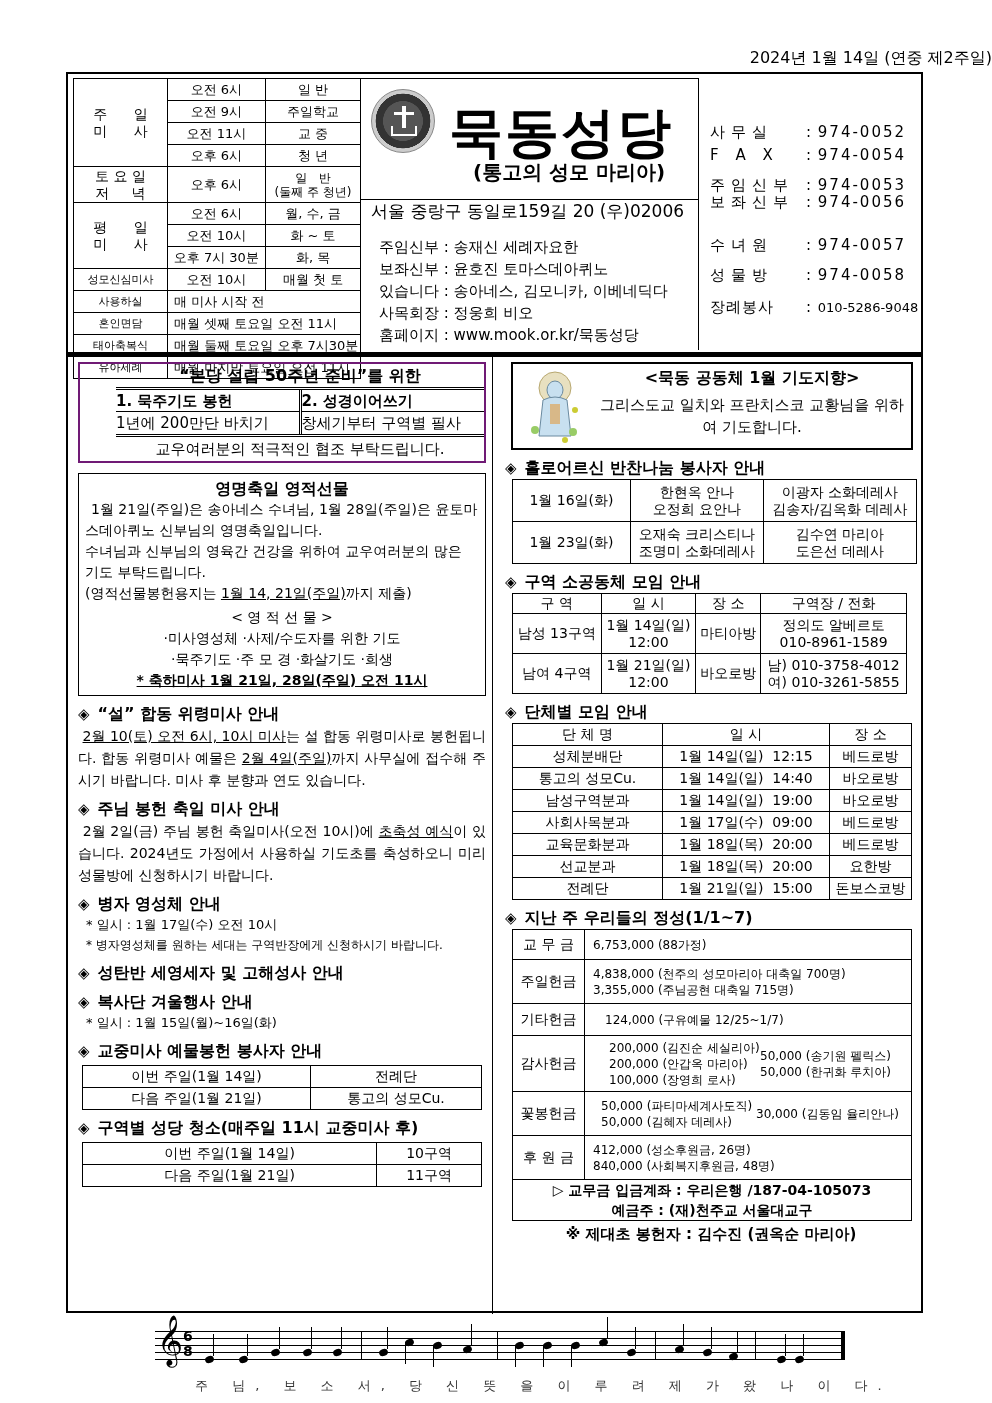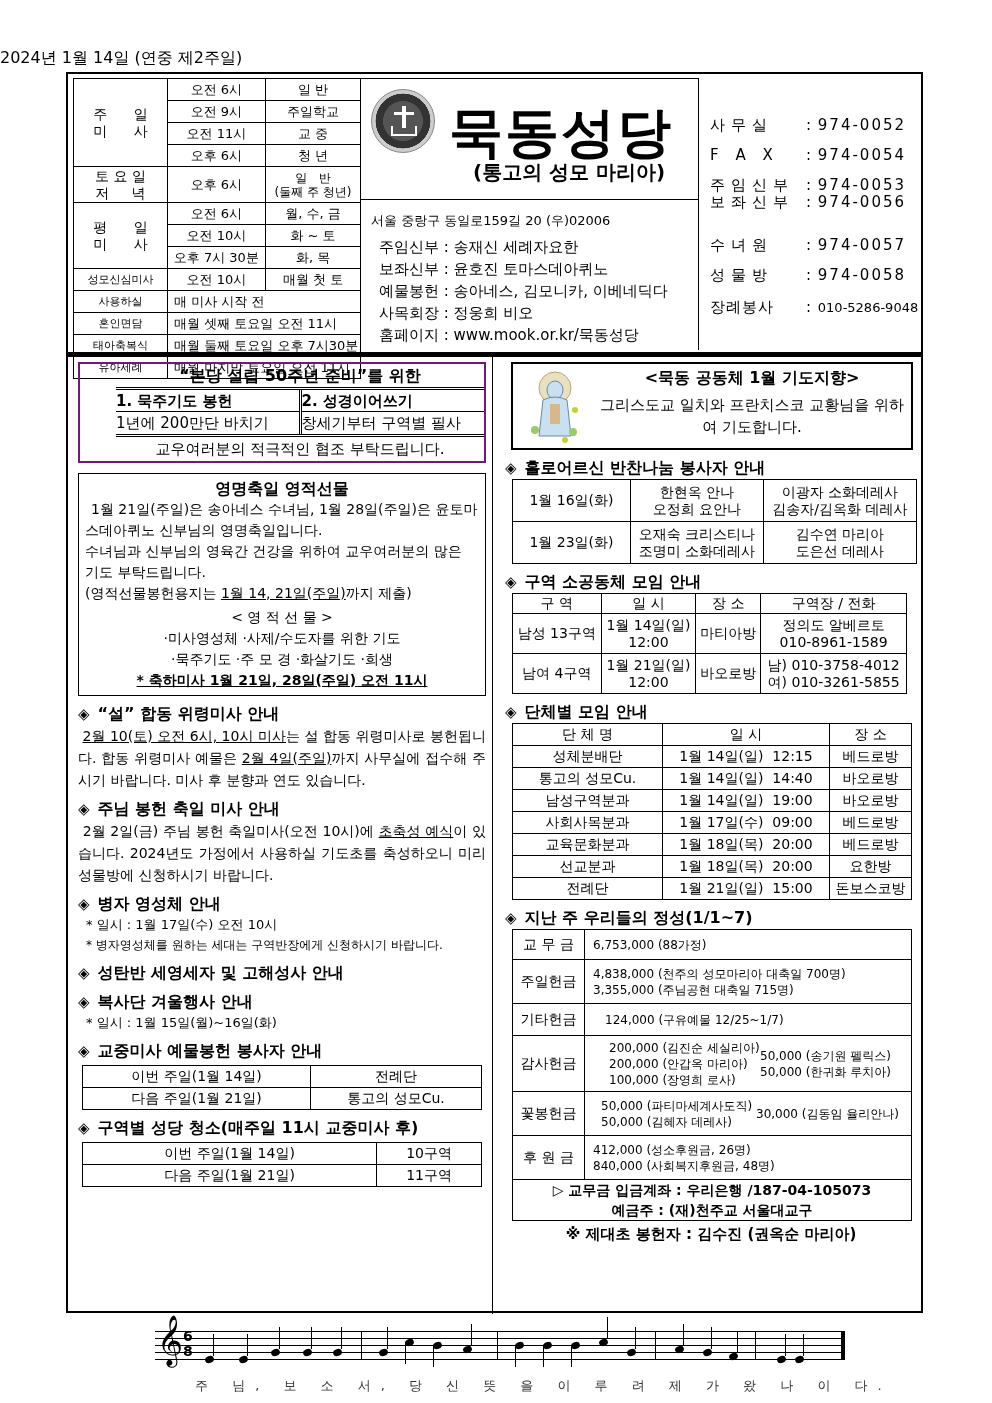--- a/index.html
+++ b/index.html
@@ -1,36 +1,36 @@
 <!DOCTYPE html>
 <html><head>
 <meta charset="utf-8">
 <style>
   * { box-sizing: border-box; margin: 0; padding: 0; }
   body { width: 992px; height: 1403px; background: #fff; font-family: "DejaVu Sans", sans-serif; color: #000; position: relative; overflow: hidden; }
-  .date-line { position: absolute; top: 48px; left: 0; width: 992px; text-align: left; font-size: 16px; }
+  .date-line { position: absolute; top: 48px; left: 0; width: 992px; text-align: right; font-size: 16px; }
   .frame { position: absolute; top: 72px; left: 66px; width: 857px; height: 1241px; border: 2px solid #000; }
   
   .header { position: absolute; top: 0; left: 0; width: 853px; height: 278px; }
   .mass-table { position: absolute; top: 4px; left: 5px; border-collapse: collapse; font-size: 13px; }
   .mass-table td { border: 1px solid #000; text-align: center; height: 22px; padding: 0 2px; white-space: nowrap; }
   .mass-table td.cat { width: 94px; font-size: 14px; line-height: 1.2; margin-top: 28px; }
   .mass-table td.time { width: 92px; }
   .mass-table td.desc { width: 90px; }
   .mass-table td.sm { font-size: 11px; }
   .mass-table td.wide { text-align: left; padding-left: 6px; }
   .logo-box { position: absolute; top: 4px; left: 293px; width: 338px; height: 122px; border: 1px solid #000; border-left: none; }
   .logo-circle { position: absolute; top: 10px; left: 10px; width: 64px; height: 64px; border-radius: 50%; background: radial-gradient(circle, #555 0 45%, #333 46% 62%, #ccc 63% 100%); border: 1px solid #888; }
   .logo-circle .cross { position: absolute; top: 16px; left: 30px; width: 4px; height: 22px; background: #fff; }
   .logo-circle .cross-h { position: absolute; top: 22px; left: 22px; width: 20px; height: 3px; background: #fff; }
   .logo-circle .m { position: absolute; top: 36px; left: 19px; width: 26px; height: 10px; border: 2px solid #fff; border-top: none; }
   .church-name { position: absolute; top: 18px; left: 88px; font-size: 54px; font-weight: bold; letter-spacing: 2px; font-family: "DejaVu Sans", sans-serif; }
   .church-sub { position: absolute; top: 80px; left: 112px; font-size: 20px; font-weight: bold; }
   .info-box { position: absolute; top: 126px; left: 293px; width: 338px; height: 150px; border-right: 1px solid #000; }
-  .info-box .addr { position: absolute; top: 12px; left: 10px; font-size: 13px; white-space: nowrap; }
+  .info-box .addr { position: absolute; top: 0; left: 10px; font-size: 17px; white-space: nowrap; }
   .info-box .row { position: absolute; left: 18px; font-size: 15px; white-space: nowrap; }
   .phone-box { position: absolute; top: 4px; left: 632px; width: 218px; height: 272px; }
   .phone-row { position: absolute; left: 10px; font-size: 15px; white-space: nowrap; letter-spacing: 1px; }
   .phone-row .lbl { display: inline-block; width: 96px; letter-spacing: 6px; }
   .phone-row .val { letter-spacing: 2px; }
   .phone-row.small .val { font-size: 13px; letter-spacing: 0; }
   .thick-h { position: absolute; left: 0; width: 853px; height: 5px; background: #000; }
   .mid-v { position: absolute; top: 278px; left: 424px; width: 1px; height: 962px; background: #000; }
   
   .left { position: absolute; top: 288px; left: 10px; width: 408px; }
@@ -152,27 +152,27 @@
           <div class="m"></div>
       </div>
       <div class="church-name">묵동성당</div>
       <div class="church-sub">(통고의 성모 마리아)</div>
     </div>
 
     <div class="info-box">
       <div class="addr">서울 중랑구 동일로159길 20 (우)02006</div>
       <div class="row" style="top:38px"><span>주임신부</span> : <span>송재신 세례자요한</span></div>
       <div class="row" style="top:60px"><span>보좌신부</span> : <span>윤호진 토마스데아퀴노</span></div>
-      <div class="row" style="top:82px"><span>예물봉헌</span> : <span>송아네스, 김모니카, 이베네딕다</span></div>
+      <div class="row" style="top:82px"><span>있습니다</span> : <span>송아네스, 김모니카, 이베네딕다</span></div>
       <div class="row" style="top:104px"><span>사목회장</span> : <span>정웅희 비오</span></div>
       <div class="row" style="top:126px"><span>홈페이지</span> : <span>www.mook.or.kr/묵동성당</span></div>
     </div>
 
     <div class="phone-box">
-      <div class="phone-row" style="top:38px"><span class="lbl">사무실</span>: <span class="val">974-0052</span></div>
+      <div class="phone-row" style="top:45px"><span class="lbl">사무실</span>: <span class="val">974-0052</span></div>
       <div class="phone-row" style="top:68px"><span class="lbl">F A X</span>: <span class="val">974-0054</span></div>
       <div class="phone-row" style="top:98px"><span class="lbl">주임신부</span>: <span class="val">974-0053</span></div>
       <div class="phone-row" style="top:115px"><span class="lbl">보좌신부</span>: <span class="val">974-0056</span></div>
       <div class="phone-row" style="top:158px"><span class="lbl">수녀원</span>: <span class="val">974-0057</span></div>
       <div class="phone-row" style="top:188px"><span class="lbl">성물방</span>: <span class="val">974-0058</span></div>
       <div class="phone-row small" style="top:220px"><span class="lbl" style="letter-spacing:1px">장례봉사</span>: <span class="val">010-5286-9048</span></div>
     </div>
   </div>
 
   <div class="thick-h" style="top:278px"></div>

